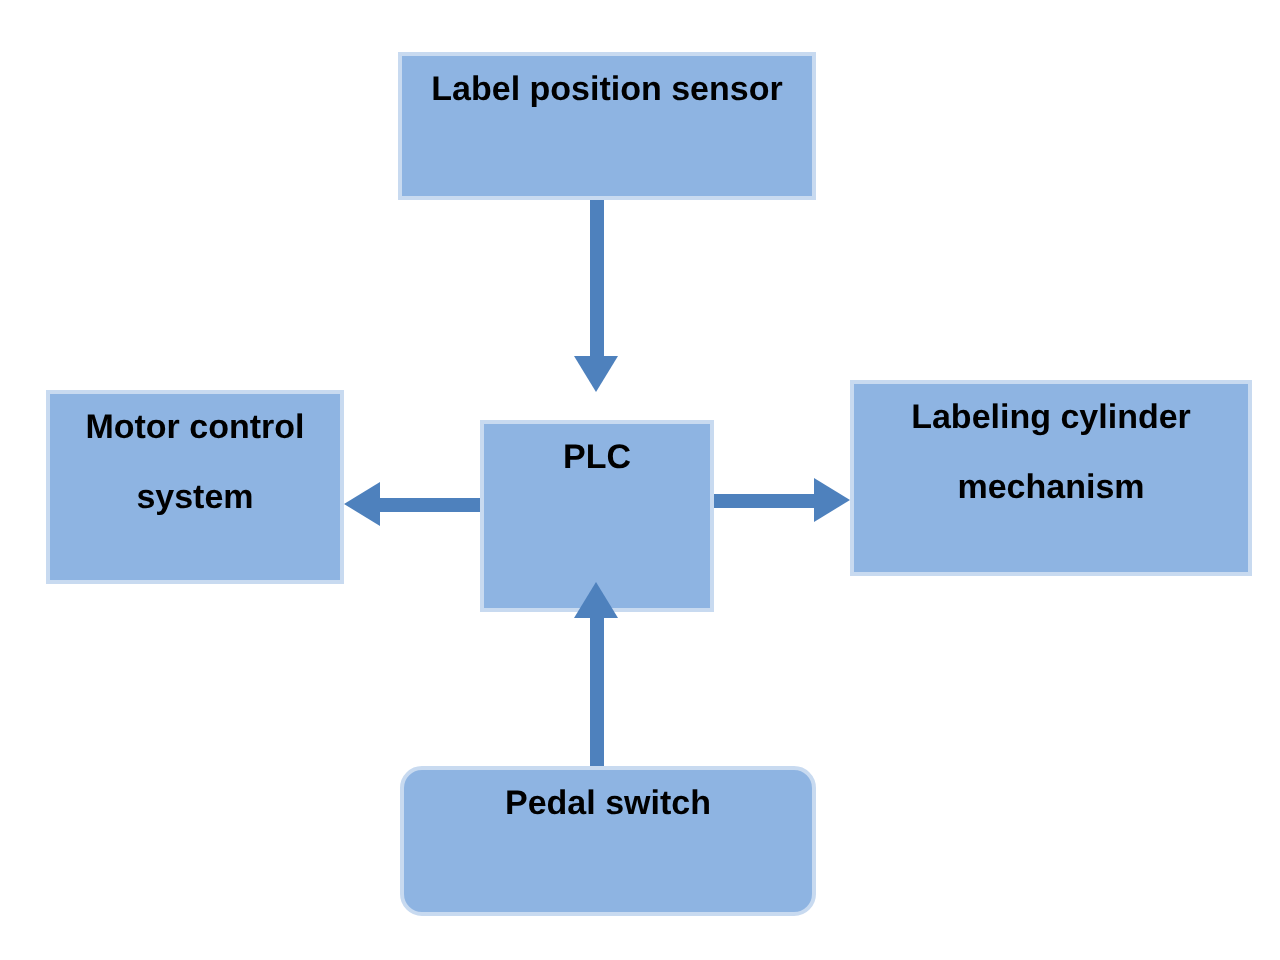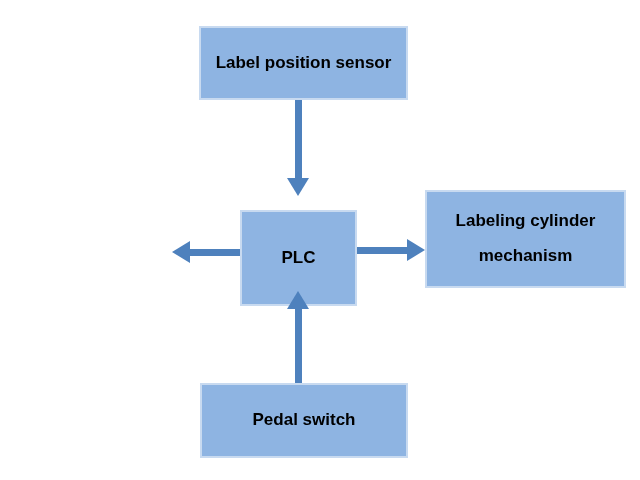--- a/index.html
+++ b/index.html
@@ -19,36 +19,35 @@
     width: 640px;
     height: 480px;
     background: var(--canvas-bg);
     overflow: hidden;
   }
   .node {
     position: absolute;
     background: var(--node-fill);
     border: 2px solid var(--node-border);
     display: flex;
-    align-items: center;
     justify-content: center;
     text-align: center;
   }
   .node .label {
     font-size: 17px;
     font-weight: bold;
     color: var(--text);
     line-height: 2.05;
     padding: 0 8px;
   }
   .node-sensor   { left: 199px; top: 26px;  width: 209px; height: 74px; }
   .node-motor    { left: 23px;  top: 195px; width: 149px; height: 97px; }
   .node-plc      { left: 240px; top: 210px; width: 117px; height: 96px; }
   .node-cylinder { left: 425px; top: 190px; width: 201px; height: 98px; }
-  .node-pedal    { left: 200px; top: 383px; width: 208px; height: 75px; }
+  .node-pedal    { left: 200px; top: 383px; width: 208px; height: 75px; border-radius: 11px; }
 
   .arrow { position: absolute; display: flex; }
   .arrow.vertical { flex-direction: column; align-items: center; }
   .arrow.horizontal { flex-direction: row; align-items: center; }
   .shaft-v { width: 7px; flex: 1; background: var(--arrow); }
   .shaft-h { height: 7px; flex: 1; background: var(--arrow); }
   .head { width: 0; height: 0; }
   .head-down  { border-left: 11px solid transparent; border-right: 11px solid transparent; border-top: 18px solid var(--arrow); }
   .head-up    { border-left: 11px solid transparent; border-right: 11px solid transparent; border-bottom: 18px solid var(--arrow); }
   .head-left  { border-top: 11px solid transparent; border-bottom: 11px solid transparent; border-right: 18px solid var(--arrow); }
@@ -61,20 +60,23 @@
 </style>
 </head>
 <body>
 
 <div class="canvas">
 
   <div class="node node-sensor">
     <span class="label">Label position sensor</span>
   </div>
 
+  <div class="node node-motor">
+    <span class="label">Motor control system</span>
+  </div>
 
   <div class="node node-plc">
     <span class="label">PLC</span>
   </div>
 
   <div class="node node-cylinder">
     <span class="label">Labeling cylinder mechanism</span>
   </div>
 
   <div class="node node-pedal">

